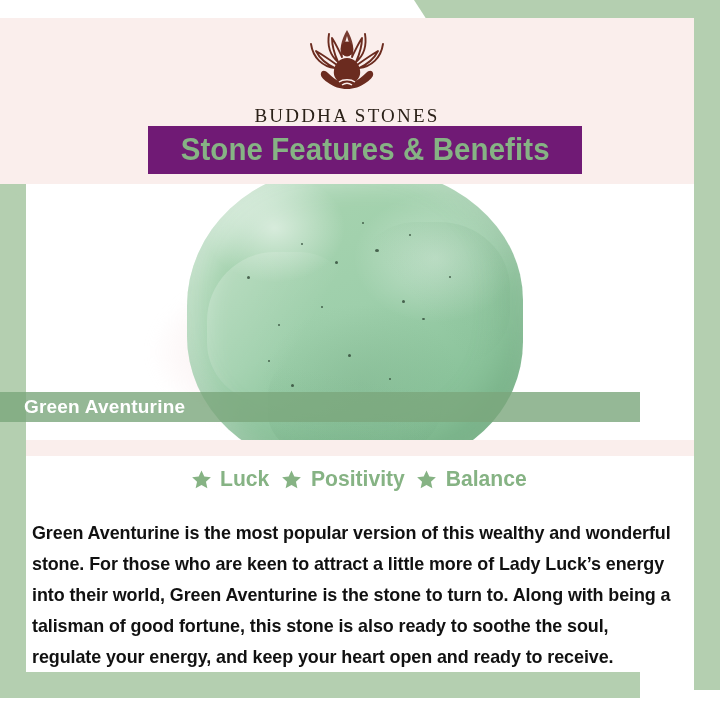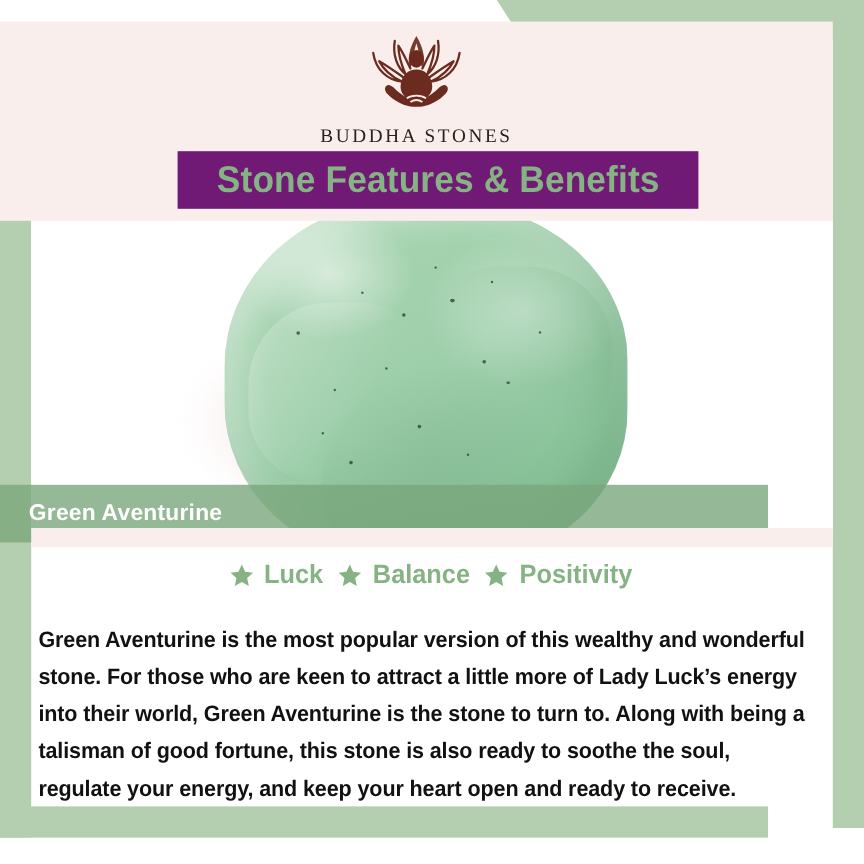--- a/index.html
+++ b/index.html
@@ -91,21 +91,21 @@
   .logo-mark {
     display: block;
     margin: 0 auto;
     width: 130px;
     height: 78px;
   }
   .logo-word {
     display: block;
     margin-top: 5px;
     font-family: "Liberation Serif", serif;
-    font-size: 16px;
+    font-size: 19px;
     letter-spacing: 2.2px;
     color: #2b2118;
     font-weight: 400;
   }
 
   
   .title-banner {
     position: absolute;
     left: 148px;
     top: 126px;
@@ -188,23 +188,23 @@
     position: absolute;
     background: #2e4634;
     border-radius: 50%;
     opacity: 0.8;
   }
 
   
   .name-band {
     position: absolute;
     left: 0;
-    top: 404px;
+    top: 392px;
     width: 640px;
-    height: 48px;
+    height: 30px;
     background: rgba(122,166,124,0.80);
     display: flex;
     align-items: center;
   }
   .name-text {
     margin-left: 24px;
     font-size: 19px;
     font-weight: bold;
     color: #ffffff;
     letter-spacing: 0.2px;
@@ -337,25 +337,25 @@
     <div class="benefit">
       <svg class="star-icon" viewBox="0 0 24 24">
         <polygon points="12,1.6 15.2,8.6 22.7,9.4 17.1,14.5 18.7,22 12,18.2 5.3,22 6.9,14.5 1.3,9.4 8.8,8.6" fill="#86b384"></polygon>
       </svg>
       <span class="benefit-label">Luck</span>
     </div>
     <div class="benefit">
       <svg class="star-icon" viewBox="0 0 24 24">
         <polygon points="12,1.6 15.2,8.6 22.7,9.4 17.1,14.5 18.7,22 12,18.2 5.3,22 6.9,14.5 1.3,9.4 8.8,8.6" fill="#86b384"></polygon>
       </svg>
-      <span class="benefit-label">Balance</span>
+      <span class="benefit-label">Positivity</span>
     </div>
     <div class="benefit">
       <svg class="star-icon" viewBox="0 0 24 24">
         <polygon points="12,1.6 15.2,8.6 22.7,9.4 17.1,14.5 18.7,22 12,18.2 5.3,22 6.9,14.5 1.3,9.4 8.8,8.6" fill="#86b384"></polygon>
       </svg>
-      <span class="benefit-label">Positivity</span>
+      <span class="benefit-label">Balance</span>
     </div>
   </div>
 
   <p class="body-copy">Green Aventurine is the most popular version of this wealthy and wonderful stone. For those who are keen to attract a little more of Lady Luck’s energy into their world, Green Aventurine is the stone to turn to. Along with being a talisman of good fortune, this stone is also ready to soothe the soul, regulate your energy, and keep your heart open and ready to receive.</p>
 
 </div>
 
 </body></html>

